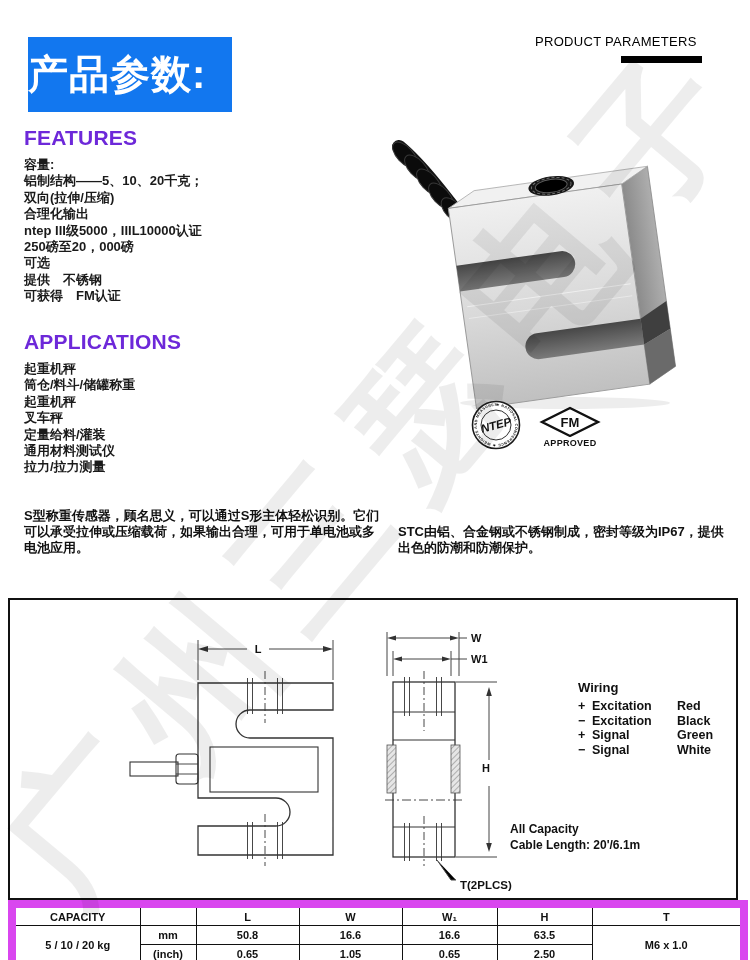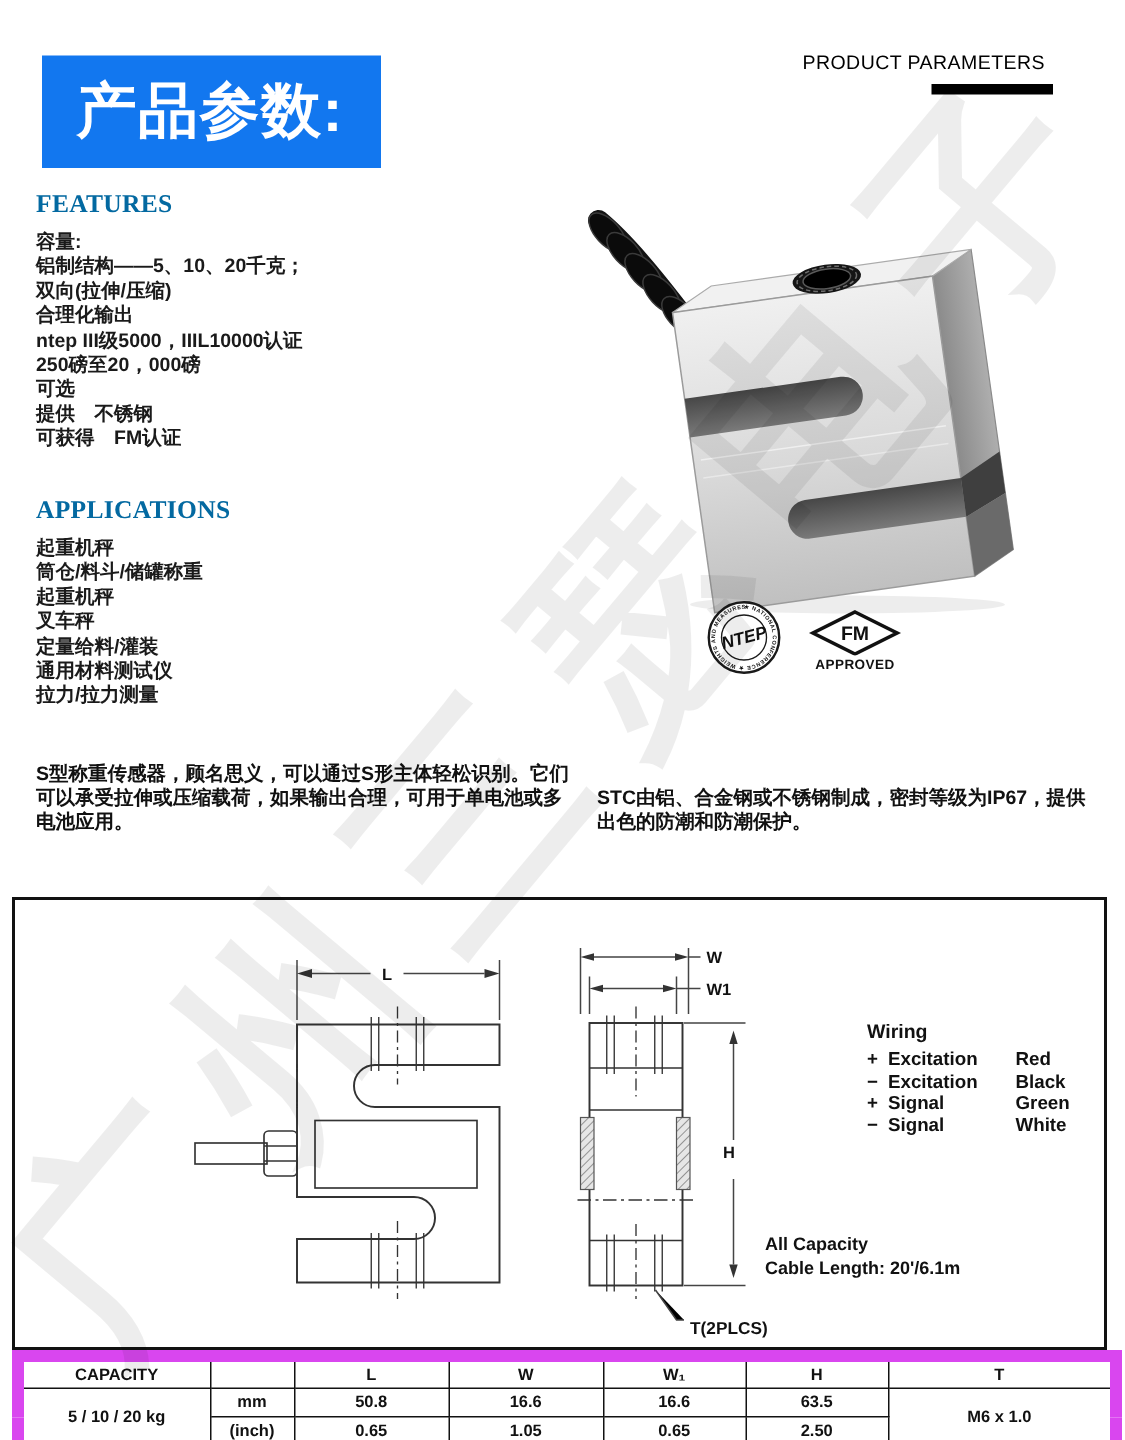--- a/index.html
+++ b/index.html
@@ -6,28 +6,28 @@
   body{
     position:relative;width:750px;height:960px;overflow:hidden;
     background:#fff;font-family:"Liberation Sans",sans-serif;color:#111;
   }
   .abs{position:absolute;}
 
   
   .eyebrow{left:535px;top:34px;font-size:13px;letter-spacing:.3px;color:#000;}
   .eyebrow-bar{left:621px;top:56px;width:81px;height:7px;background:#000;}
   .title-box{
-    left:28px;top:37px;width:226px;height:75px;background:#1277ef;
-    color:#fff;font-size:40px;font-weight:700;line-height:75px;padding-left:23px;
+    left:28px;top:37px;width:204px;height:75px;background:#1277ef;
+    color:#fff;font-size:40px;font-weight:700;line-height:75px;
     box-sizing:border-box;letter-spacing:1px;
   }
 
   
   .sec{left:24px;}
-  .sec h3{margin:0 0 7px 0;font-size:17px;font-weight:900;letter-spacing:.2px;color:#0369a1;font-family:Liberation Serif, serif;}
+  .sec h3{margin:0 0 7px 0;font-size:21px;font-weight:900;letter-spacing:.2px;color:#6d28d9;}
   .zh-line{font-size:13px;font-weight:700;line-height:16.4px;color:#1a1a1a;white-space:pre;}
   .features{top:126px;}
   .applications{top:330px;}
   .description{top:502px;width:714px;}
   .desc-cols{display:flex;margin-top:6px;}
   .desc-left{width:360px;font-size:13px;font-weight:700;line-height:16.2px;}
   .desc-right{width:330px;margin-left:14px;margin-top:16px;font-size:13px;font-weight:700;line-height:16.2px;}
 
   
   .outline-box{

